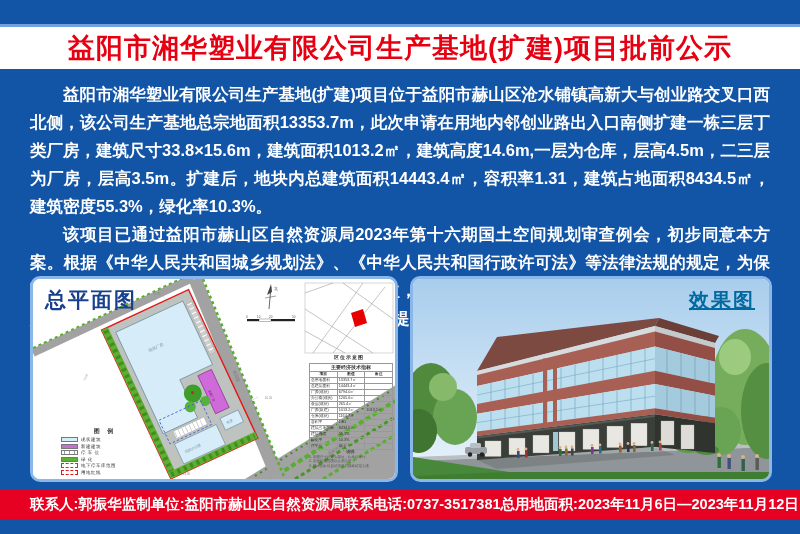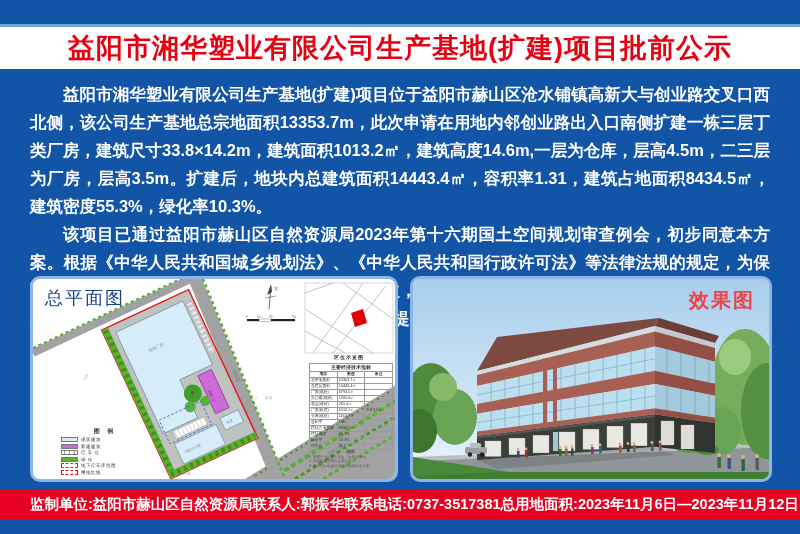--- a/index.html
+++ b/index.html
@@ -10,22 +10,22 @@
     display:flex;align-items:center;justify-content:center;}
   .main-title{color:#e60012;font-size:27px;font-weight:bold;letter-spacing:1px;white-space:nowrap;}
   .body-text{position:absolute;left:30px;right:30px;top:80px;color:#ffffff;
     font-size:16.5px;line-height:28px;font-weight:bold;text-align:justify;}
   .body-text p{margin:0;text-indent:2em;}
   .panel{position:absolute;top:276px;height:200px;background:#ffffff;border:3px solid #8ab6e8;
     border-radius:10px;overflow:hidden;}
   .panel-left{left:30px;width:362px;}
   .panel-right{left:410px;width:356px;}
   .panel svg.fill{position:absolute;left:0;top:0;width:100%;height:100%;}
-  .plan-title{position:absolute;top:7px;left:12px;font-size:18px;font-weight:normal;color:#17418f;letter-spacing:2px;}
-  .render-title{position:absolute;top:8px;right:14px;font-size:20px;font-weight:bold;color:#ef4444;letter-spacing:2px;}
+  .plan-title{position:absolute;top:7px;left:12px;font-size:21px;font-weight:bold;color:#17418f;letter-spacing:2px;}
+  .render-title{position:absolute;top:8px;right:14px;font-size:20px;font-weight:bold;color:#0369a1;letter-spacing:2px;text-decoration:underline;}
   .footer-bar{position:absolute;left:0;top:490px;width:800px;height:29px;background:#e60021;
     color:#ffffff;font-weight:bold;font-size:14.5px;display:flex;align-items:center;
     justify-content:space-between;padding:0 30px;box-sizing:border-box;white-space:nowrap;}
   
   .legend{position:absolute;left:28px;top:148px;width:88px;}
   .legend-title{font-size:6px;font-weight:bold;color:#333;text-align:center;letter-spacing:3px;margin-bottom:1px;}
   .legend-row{display:flex;align-items:center;margin-bottom:1.5px;}
   .legend-swatch{width:17px;height:5px;margin-right:3px;box-sizing:border-box;flex:none;border:0.5px solid #777;}
   .legend-label{font-size:4.5px;color:#333;letter-spacing:0.5px;white-space:nowrap;}
   
@@ -49,21 +49,21 @@
 
 <div class="poster">
 
   <div class="top-sep"></div>
 
   <div class="title-band">
     <div class="main-title">益阳市湘华塑业有限公司生产基地(扩建)项目批前公示</div>
   </div>
 
   <div class="body-text">
-    <p>益阳市湘华塑业有限公司生产基地(扩建)项目位于益阳市赫山区沧水铺镇高新大与创业路交叉口西北侧，该公司生产基地总宗地面积13353.7m，此次申请在用地内邻创业路出入口南侧扩建一栋三层丁类厂房，建筑尺寸33.8×14.2m，建筑面积1013.2㎡，建筑高度14.6m,一层为仓库，层高4.5m，二三层为厂房，层高3.5m。扩建后，地块内总建筑面积14443.4㎡，容积率1.31，建筑占地面积8434.5㎡，建筑密度55.3%，绿化率10.3%。</p>
+    <p>益阳市湘华塑业有限公司生产基地(扩建)项目位于益阳市赫山区沧水铺镇高新大与创业路交叉口西北侧，该公司生产基地总宗地面积13353.7m，此次申请在用地内邻创业路出入口南侧扩建一栋三层丁类厂房，建筑尺寸33.8×15.6m，建筑面积1013.2㎡，建筑高度14.6m,一层为仓库，层高4.5m，二三层为厂房，层高3.5m。扩建后，地块内总建筑面积14443.4㎡，容积率1.31，建筑占地面积8434.5㎡，建筑密度55.3%，绿化率10.3%。</p>
     <p>该项目已通过益阳市赫山区自然资源局2023年第十六期国土空间规划审查例会，初步同意本方案。根据《中华人民共和国城乡规划法》、《中华人民共和国行政许可法》等法律法规的规定，为保障城市规划的合理性，维护相关利益人的合法权益，现将该规划方案予以公示，相关单位及个人对此方案如有异议，请在公示期内向赫山区自然资源局提出，逾期未提出，视为无异议。</p>
   </div>
 
   <div class="panel panel-left">
     <svg class="fill" viewBox="0 0 362 200" preserveAspectRatio="none">
       <rect x="0" y="0" width="362" height="200" fill="#ffffff"></rect>
 
       <g>
         <polygon points="212,200 366,104 366,200" fill="#a2a2a2"></polygon>
         <line x1="238" y1="200" x2="362" y2="122" stroke="#5aad32" stroke-width="4" stroke-dasharray="5 3"></line>
@@ -472,19 +472,19 @@
         <g>
             <circle cx="344" cy="177" r="2" fill="#d9b08c"></circle>
             <rect x="342.5" y="179" width="3.4" height="12" fill="#5a5a5a"></rect>
           </g>
       </g>
     </svg>
     <div class="render-title">效果图</div>
   </div>
 
   <div class="footer-bar">
+    <span>联系人:郭振华</span>
     <span>监制单位:益阳市赫山区自然资源局</span>
-    <span>联系人:郭振华</span>
     <span>联系电话:0737-3517381</span>
     <span>总用地面积:2023年11月6日—2023年11月12日</span>
   </div>
 
 </div>
 
 </body></html>

